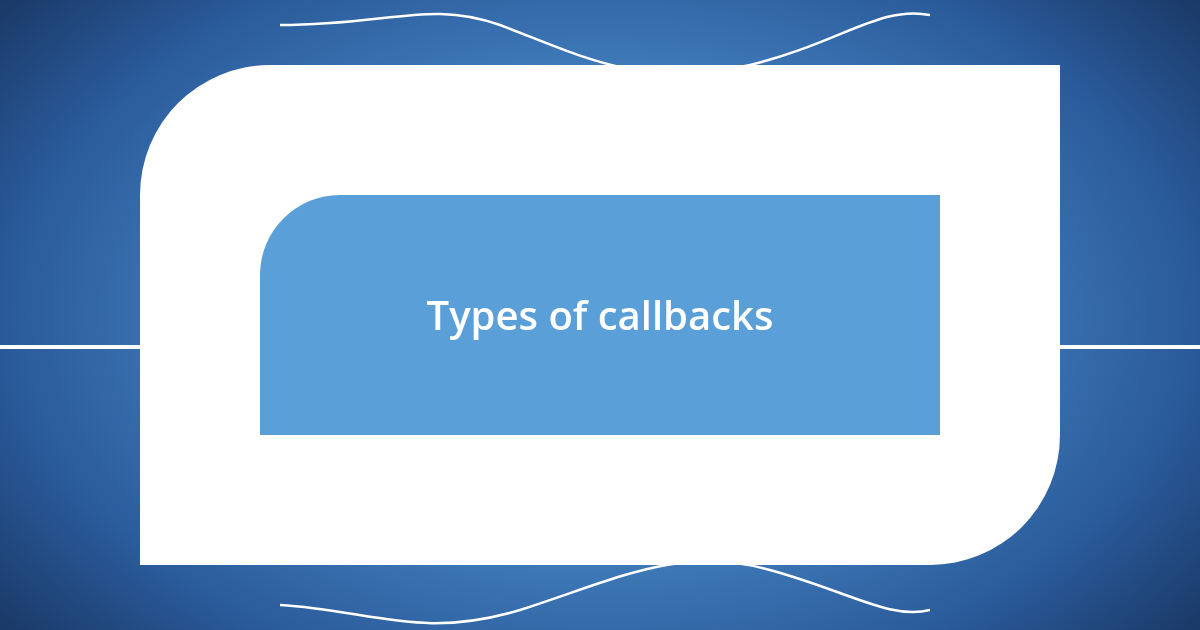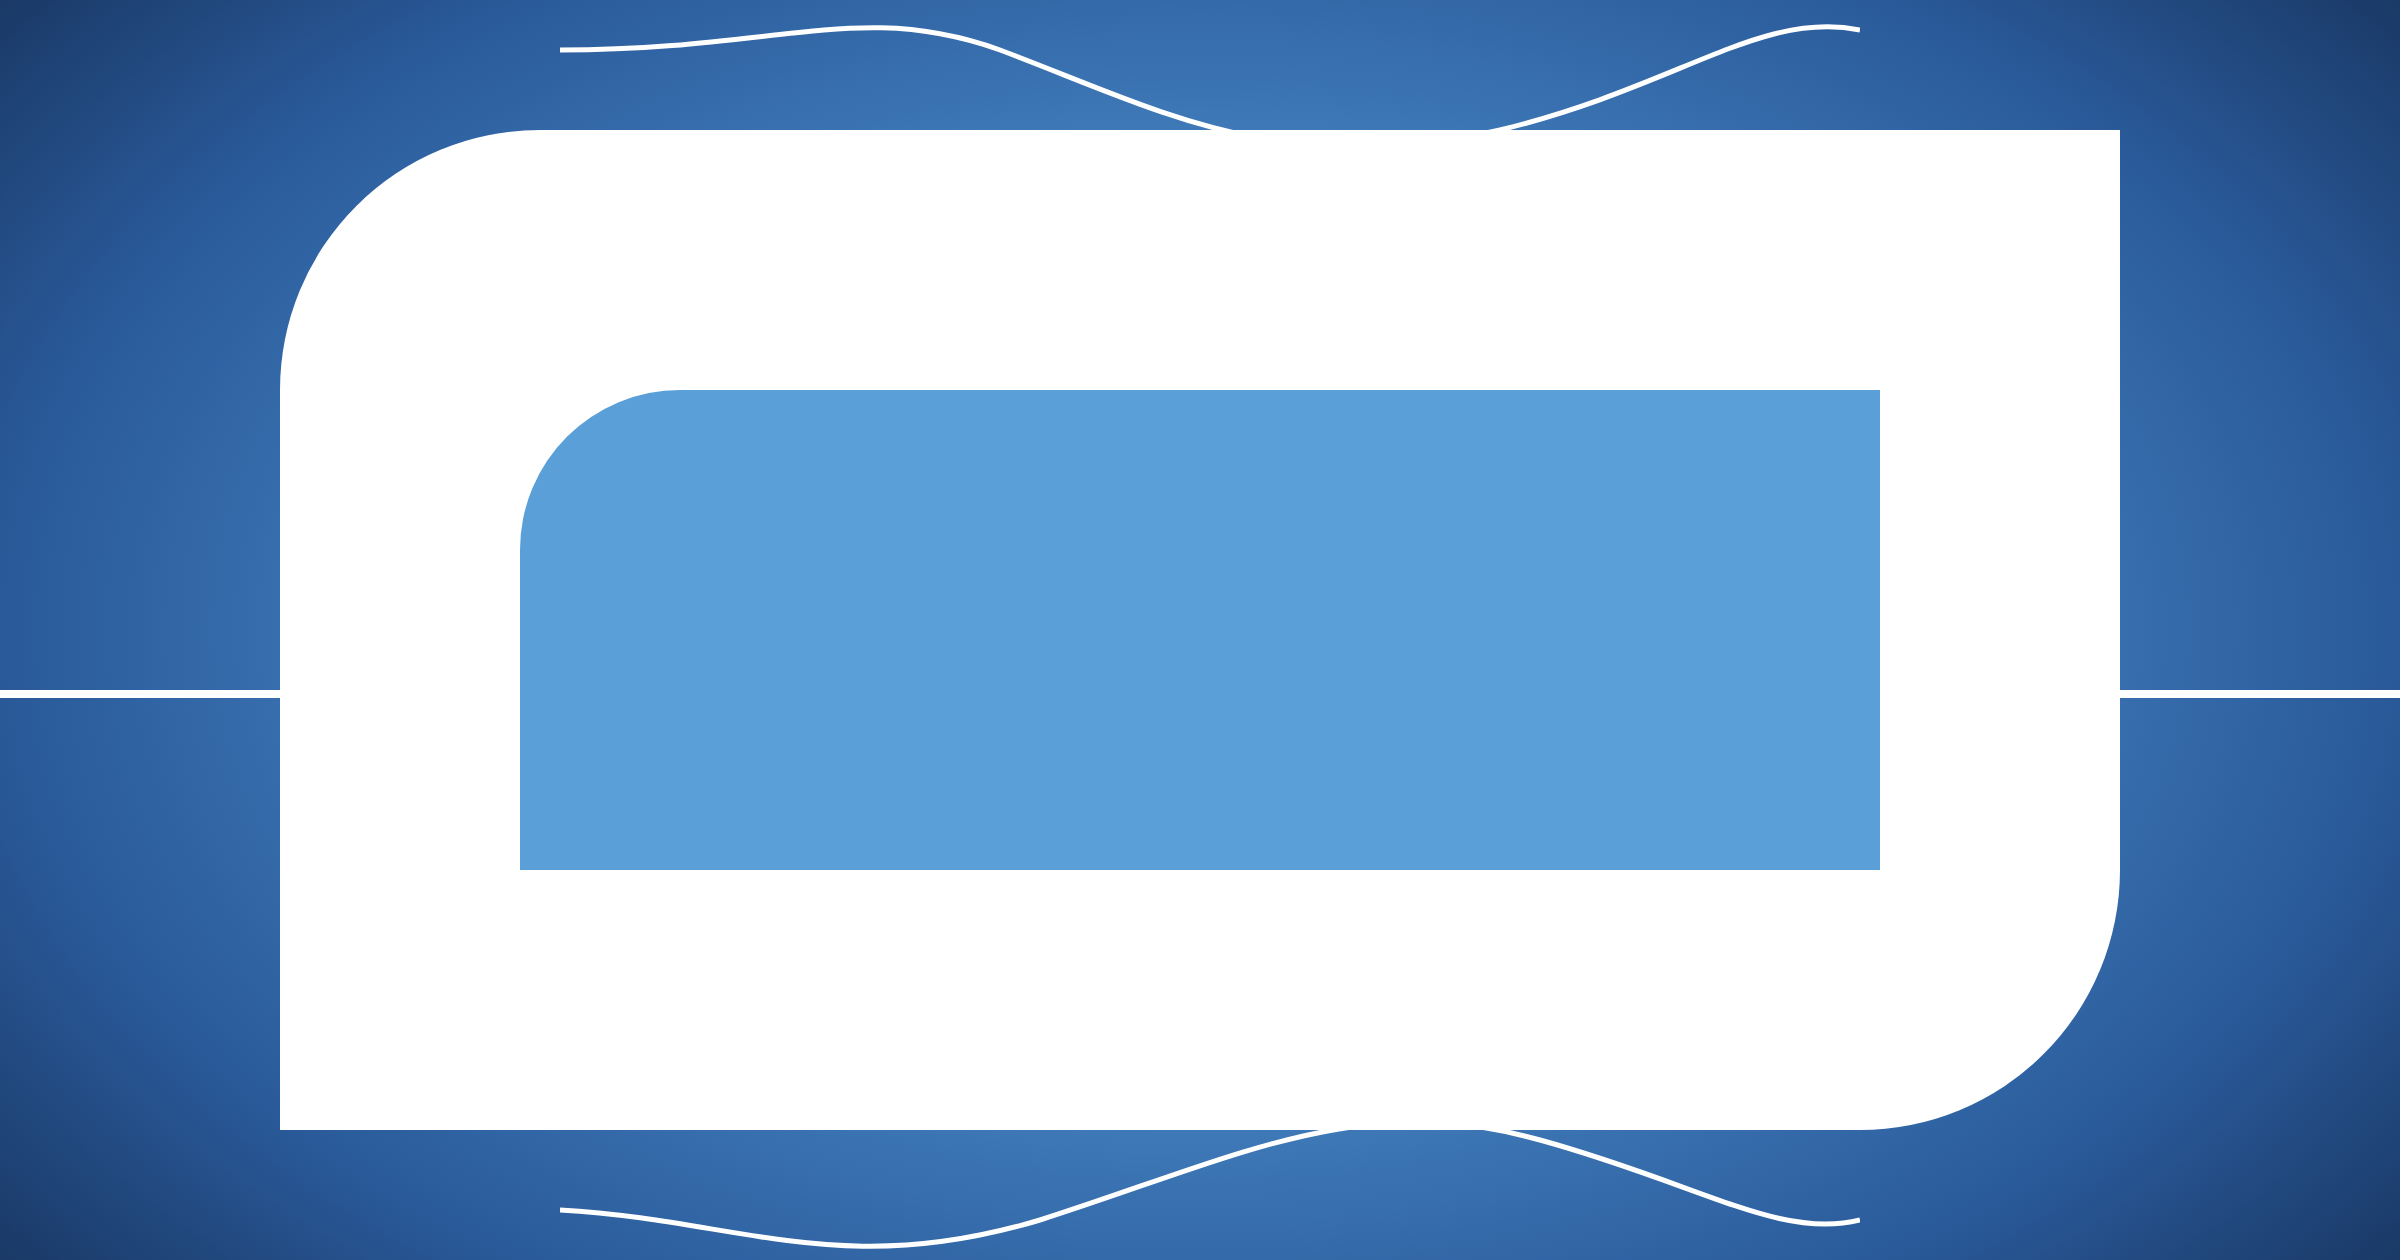--- a/index.html
+++ b/index.html
@@ -90,18 +90,19 @@
 <div class="horizontal-line"></div>
 
 <svg class="curve-top" viewBox="0 0 650 150">
   <path d="M 0 55 C 110 55, 150 30, 220 55 C 300 85, 360 120, 470 95 C 560 73, 600 35, 650 45" stroke="white" stroke-width="2.5" fill="none"></path>
 </svg>
 
 <div class="outer-frame"></div>
 
 <div class="inner-panel">
   <div class="title-text">
+    <div>Types of callbacks</div>
   </div>
 </div>
 
 <svg class="curve-bottom" viewBox="0 0 650 150">
   <path d="M 0 95 C 90 100, 140 130, 240 100 C 340 68, 400 35, 490 60 C 570 82, 610 110, 650 100" stroke="white" stroke-width="2.5" fill="none"></path>
 </svg>
 
 </body></html>

